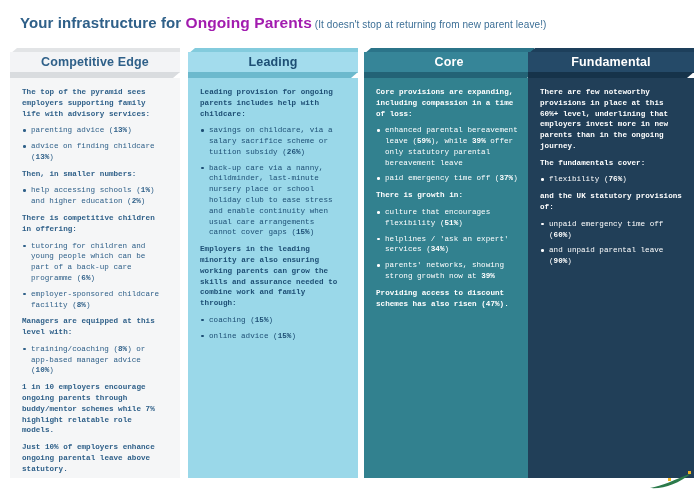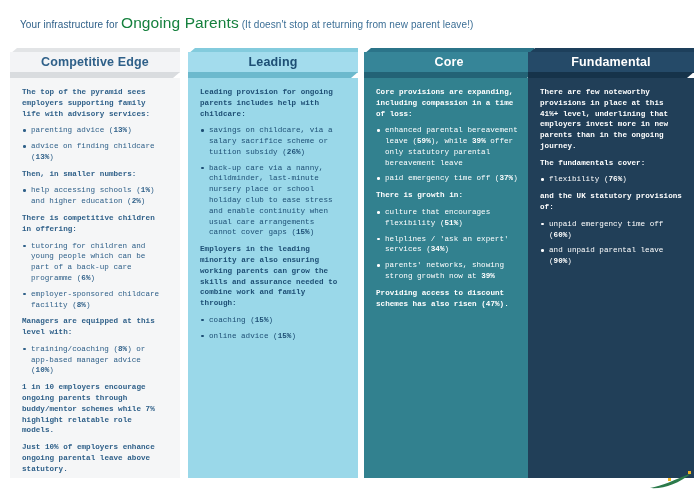--- a/index.html
+++ b/index.html
@@ -8,22 +8,22 @@
     font-family:"Liberation Sans","DejaVu Sans",sans-serif;
     -webkit-font-smoothing:antialiased;
   }
   .page{position:relative;width:700px;height:500px;}
 
   
   .title-bar{
     position:absolute;left:20px;top:14px;right:12px;height:26px;
     white-space:nowrap;color:#2e5d86;
   }
-  .title-light{font-size:10px;font-weight:400;color:#2f6089;letter-spacing:.1px;}
-  .title-bold{font-size:15.5px;font-weight:400;color:#15803d;letter-spacing:.1px;}
+  .title-light{font-size:15px;font-weight:700;color:#2f6089;letter-spacing:.1px;}
+  .title-bold{font-size:15.5px;font-weight:700;color:#a21caf;letter-spacing:.1px;}
   .title-sub{font-size:10px;font-weight:400;color:#3c6f96;letter-spacing:.1px;}
 
   
   .cols{position:absolute;left:0;top:48px;width:700px;height:440px;}
   .col{position:absolute;top:0;width:170px;height:430px;}
   .col.c1{left:10px;}
   .col.c2{left:188px;}
   .col.c3{left:364px;}
   .col.c4{left:528px;width:166px;}
 
@@ -187,21 +187,21 @@
       </div>
       <div class="col c4">
         <div class="banner">
           <div class="top-bevel"></div>
           <div class="plate">
             <span class="banner-label">Fundamental</span>
           </div>
           <div class="bottom-bevel"></div>
         </div>
         <div class="panel">
-          <p class="para"><span>There are few noteworthy provisions in place at this 41%+ level, underlining that employers invest more in new parents than in the ongoing journey.</span></p>
+          <p class="para"><span>There are few noteworthy provisions in place at this 60%+ level, underlining that employers invest more in new parents than in the ongoing journey.</span></p>
           <p class="para"><span>The fundamentals cover:</span></p>
           <ul class="bullets">
             <li><span>flexibility (</span><span class="b">76%</span><span>)</span></li>
           </ul>
           <p class="para"><span>and the UK statutory provisions of:</span></p>
           <ul class="bullets" style="margin-bottom: 0px;">
             <li><span>unpaid emergency time off (</span><span class="b">60%</span><span>)</span></li>
             <li><span>and unpaid parental leave (</span><span class="b">90%</span><span>)</span></li>
           </ul>
         </div>

